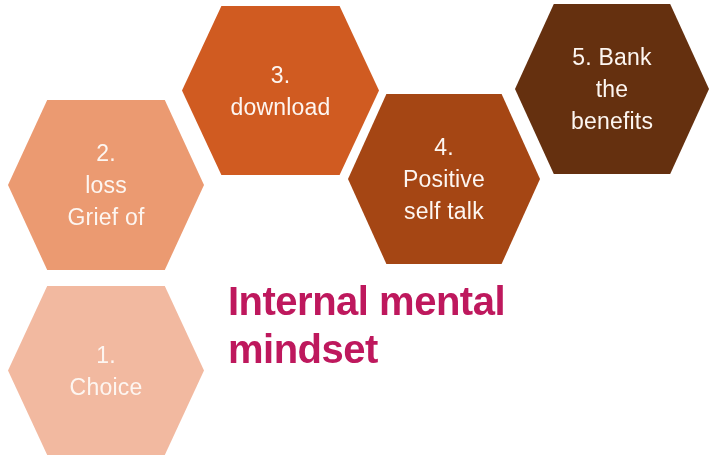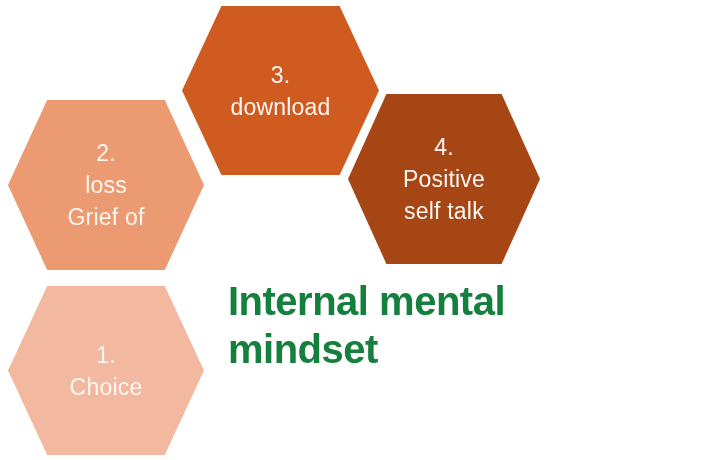--- a/index.html
+++ b/index.html
@@ -97,19 +97,28 @@
   <div class="hex hex-4">
     <div class="hex-fill" style="background: rgb(165, 70, 20);">
       <div class="hex-label">
         <span>4.</span>
         <span>Positive</span>
         <span>self talk</span>
       </div>
     </div>
   </div>
 
+  <div class="hex hex-5">
+    <div class="hex-fill" style="background: rgb(101, 48, 15);">
+      <div class="hex-label">
+        <span>5. Bank</span>
+        <span>the</span>
+        <span>benefits</span>
+      </div>
+    </div>
+  </div>
 
-  <div class="title" style="color: #15803d;">
+  <div class="title" style="color: #be185d;">
     <span>Internal mental</span>
     <span>mindset</span>
   </div>
 
 </div>
 
 </body></html>

